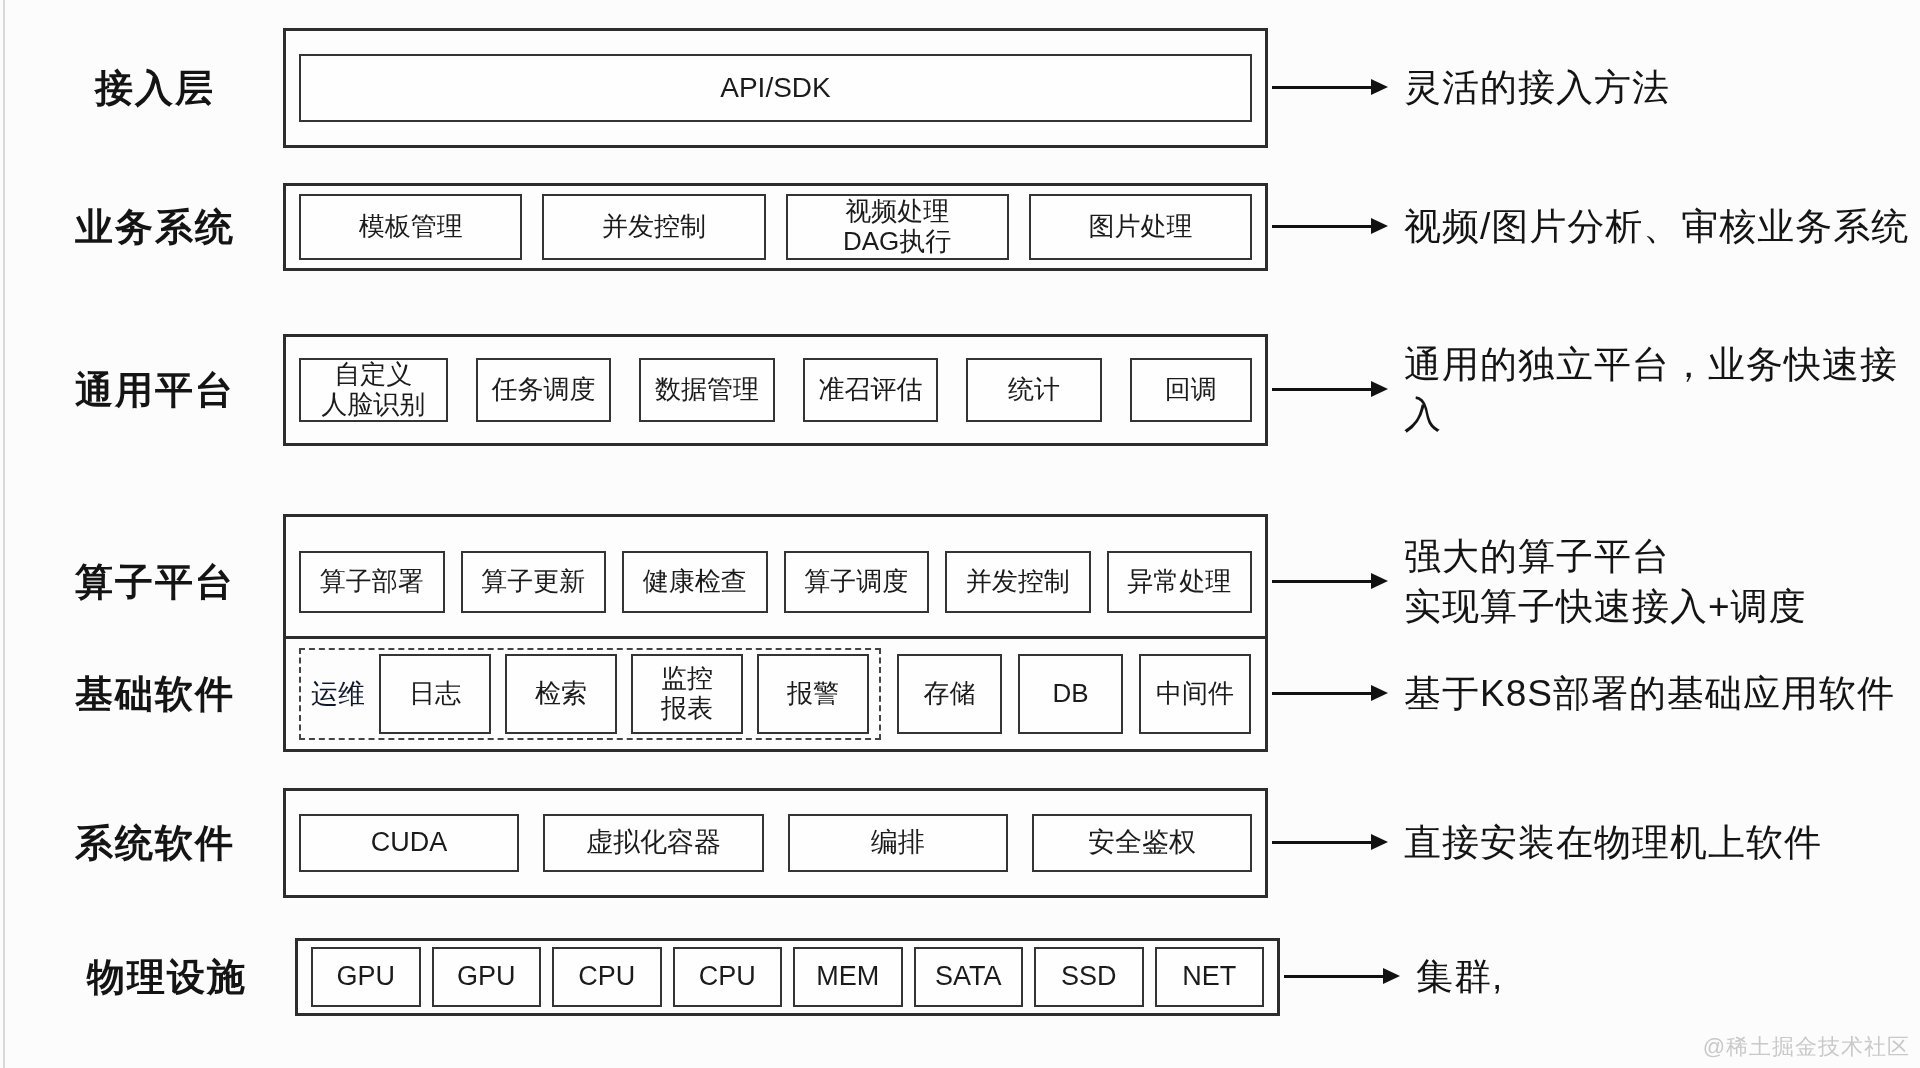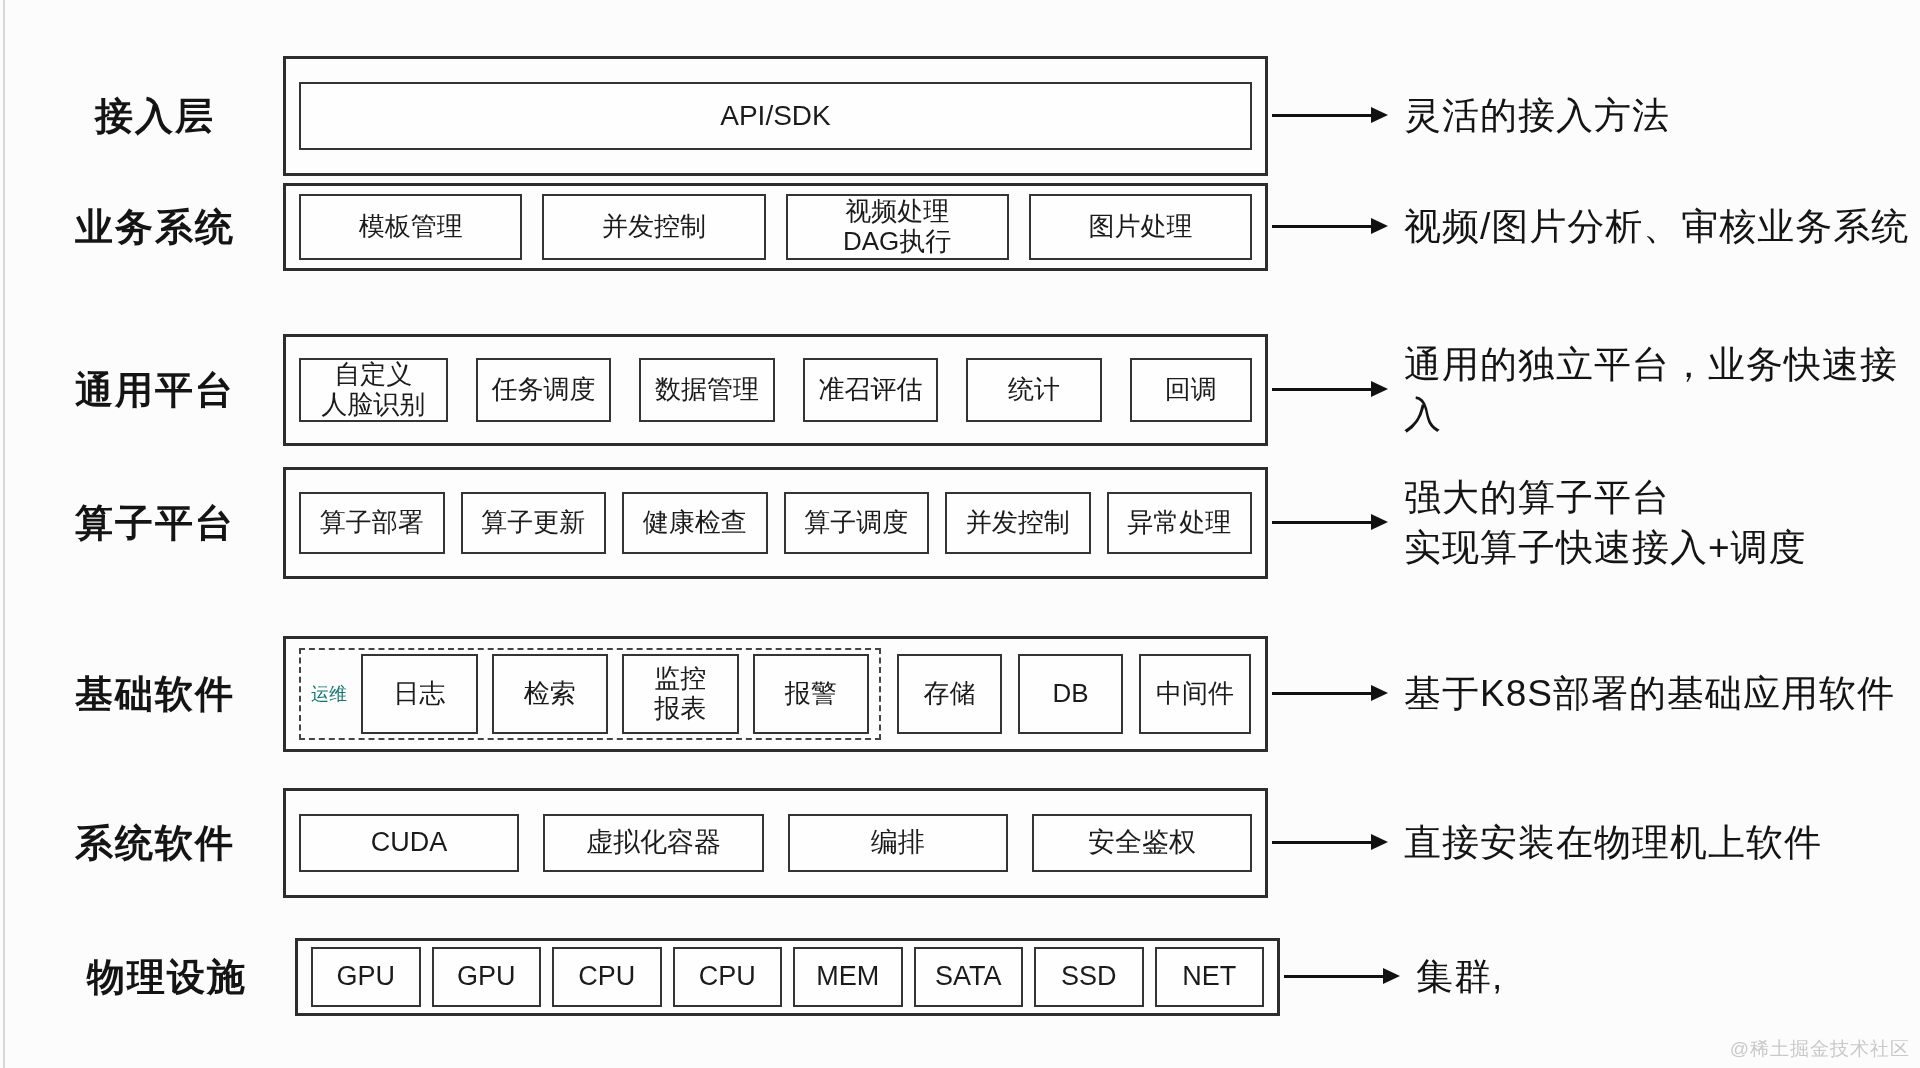--- a/index.html
+++ b/index.html
@@ -5,24 +5,24 @@
   html,body{margin:0;padding:0;}
   body{
     width:1920px;height:1068px;position:relative;overflow:hidden;
     background:#fcfcfc;
     font-family:"Liberation Sans","DejaVu Sans",sans-serif;
     color:#151515;
   }
   .edge-line{position:absolute;left:3px;top:0;bottom:0;width:2px;background:#d8d8d8;}
 
   .layer-row{position:absolute;left:0;width:1920px;}
-  .r1{top:28px;height:120px;margin-top:28px;}
+  .r1{top:28px;height:120px;}
   .r2{top:183px;height:88px;}
   .r3{top:334px;height:112px;}
-  .r4{top:467px;height:112px;}
+  .r4{top:514px;height:136px;}
   .r5{top:636px;height:116px;}
   .r6{top:788px;height:110px;}
   .r7{top:938px;height:78px;margin-left:12px;}
 
   .layer-label{
     position:absolute;left:50px;width:210px;top:0;bottom:0;
     display:flex;align-items:center;justify-content:center;
     font-size:38px;font-weight:600;letter-spacing:2px;color:#141414;
   }
   .layer-outer{
@@ -49,39 +49,39 @@
   .r4 .layer-outer{gap:16px;}
   .r6 .layer-outer{gap:24px;}
   .r7 .layer-outer{gap:11px;}
   .cell.wide{flex:1.1 1 0;}
   .cell.narrow{flex:0.9 1 0;}
 
   .ops-group{
     flex:0 0 582px;height:92px;border:2px dashed #444;box-sizing:border-box;
     display:flex;align-items:center;gap:14px;padding:0 10px;
   }
-  .ops-group-label{font-size:18px;flex:0 0 auto;color:#0f766e;}
+  .ops-group-label{font-size:27px;flex:0 0 auto;color:#0f172a;}
   .ops-group .cell{flex:1 1 0;}
   .r5 .layer-outer{gap:16px;}
   .r5 .layer-outer > .cell{flex:0 0 105px;}
   .r5 .layer-outer > .cell.last{flex:0 0 112px;}
 
   .arrow{position:absolute;left:1272px;width:100px;height:3px;background:#111;
          top:50%;margin-top:-2px;}
   .arrow::after{
     content:"";position:absolute;right:-16px;top:-7px;
     border-left:17px solid #111;border-top:8px solid transparent;border-bottom:8px solid transparent;
   }
   .annotation{
     position:absolute;left:1404px;right:6px;top:0;bottom:0;
     display:flex;align-items:center;font-size:37px;line-height:1.35;
     white-space:pre-line;color:#141414;letter-spacing:1px;
   }
   .watermark{
-    position:absolute;right:10px;bottom:6px;font-size:19px;color:#c9c9c9;
+    position:absolute;right:10px;bottom:6px;font-size:22px;color:#c9c9c9;
     letter-spacing:1px;
   }
 </style>
 </head>
 <body>
 
 <div class="edge-line"></div>
 
 <div class="layer-row r1">
   <div class="layer-label">接入层</div>

